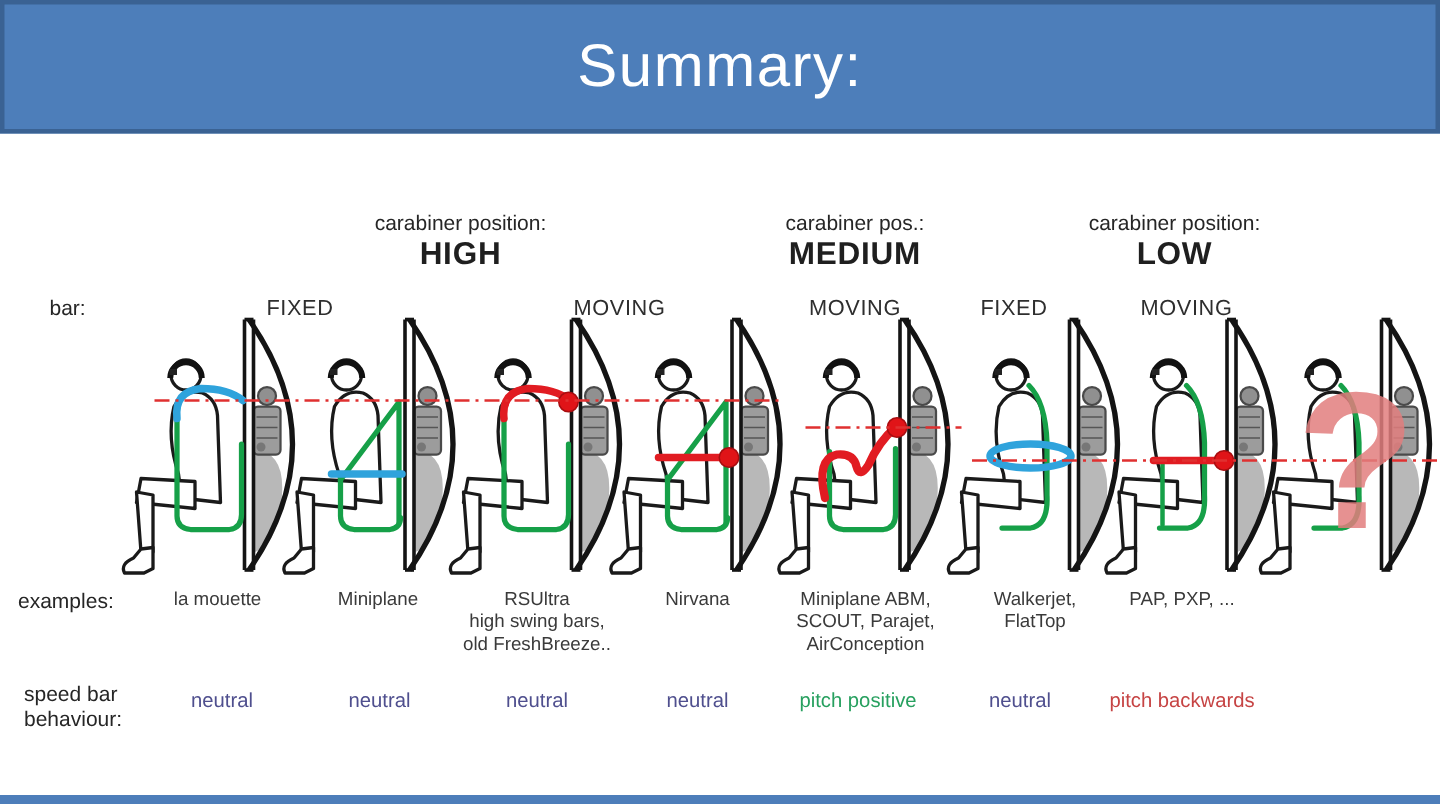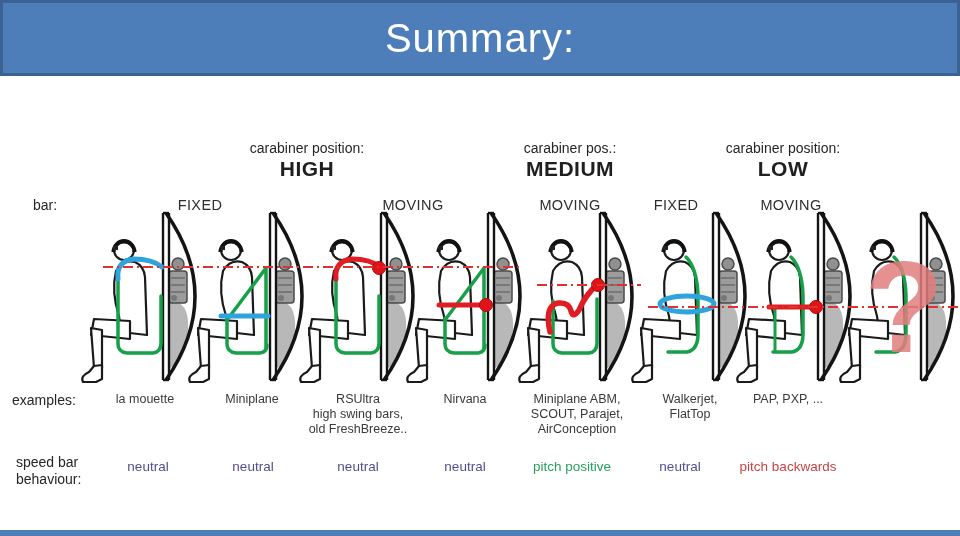--- a/index.html
+++ b/index.html
@@ -1,19 +1,19 @@
 <!DOCTYPE html>
 <html><head>
 <meta charset="utf-8">
 <style>
   html,body{margin:0;padding:0;}
   body{width:960px;height:536px;background:#ffffff;overflow:hidden;
        font-family:"Liberation Sans",sans-serif;}
   .slide{position:relative;width:960px;height:536px;background:#ffffff;}
-  .title-bar{position:absolute;left:0;top:0;width:960px;height:76px;
+  .title-bar{position:absolute;left:0;top:0;width:960px;height:89px;
              box-sizing:border-box;background:#4d7eba;border:3px solid #3a6293;
              display:flex;align-items:center;justify-content:center;}
   .title-bar h1{margin:0;font-size:40px;font-weight:400;color:#ffffff;
                 letter-spacing:1px;font-family:"Liberation Sans",sans-serif;}
   #diagram{position:absolute;left:0;top:90px;}
   .bottom-strip{position:absolute;left:0;bottom:0;width:960px;height:6px;background:#4d7eba;}
   
   text{font-family:"Liberation Sans",sans-serif;}
   .tp{font-size:14px;fill:#262626;}
   .tl{font-size:21px;font-weight:bold;fill:#1f1f1f;letter-spacing:.5px;}

